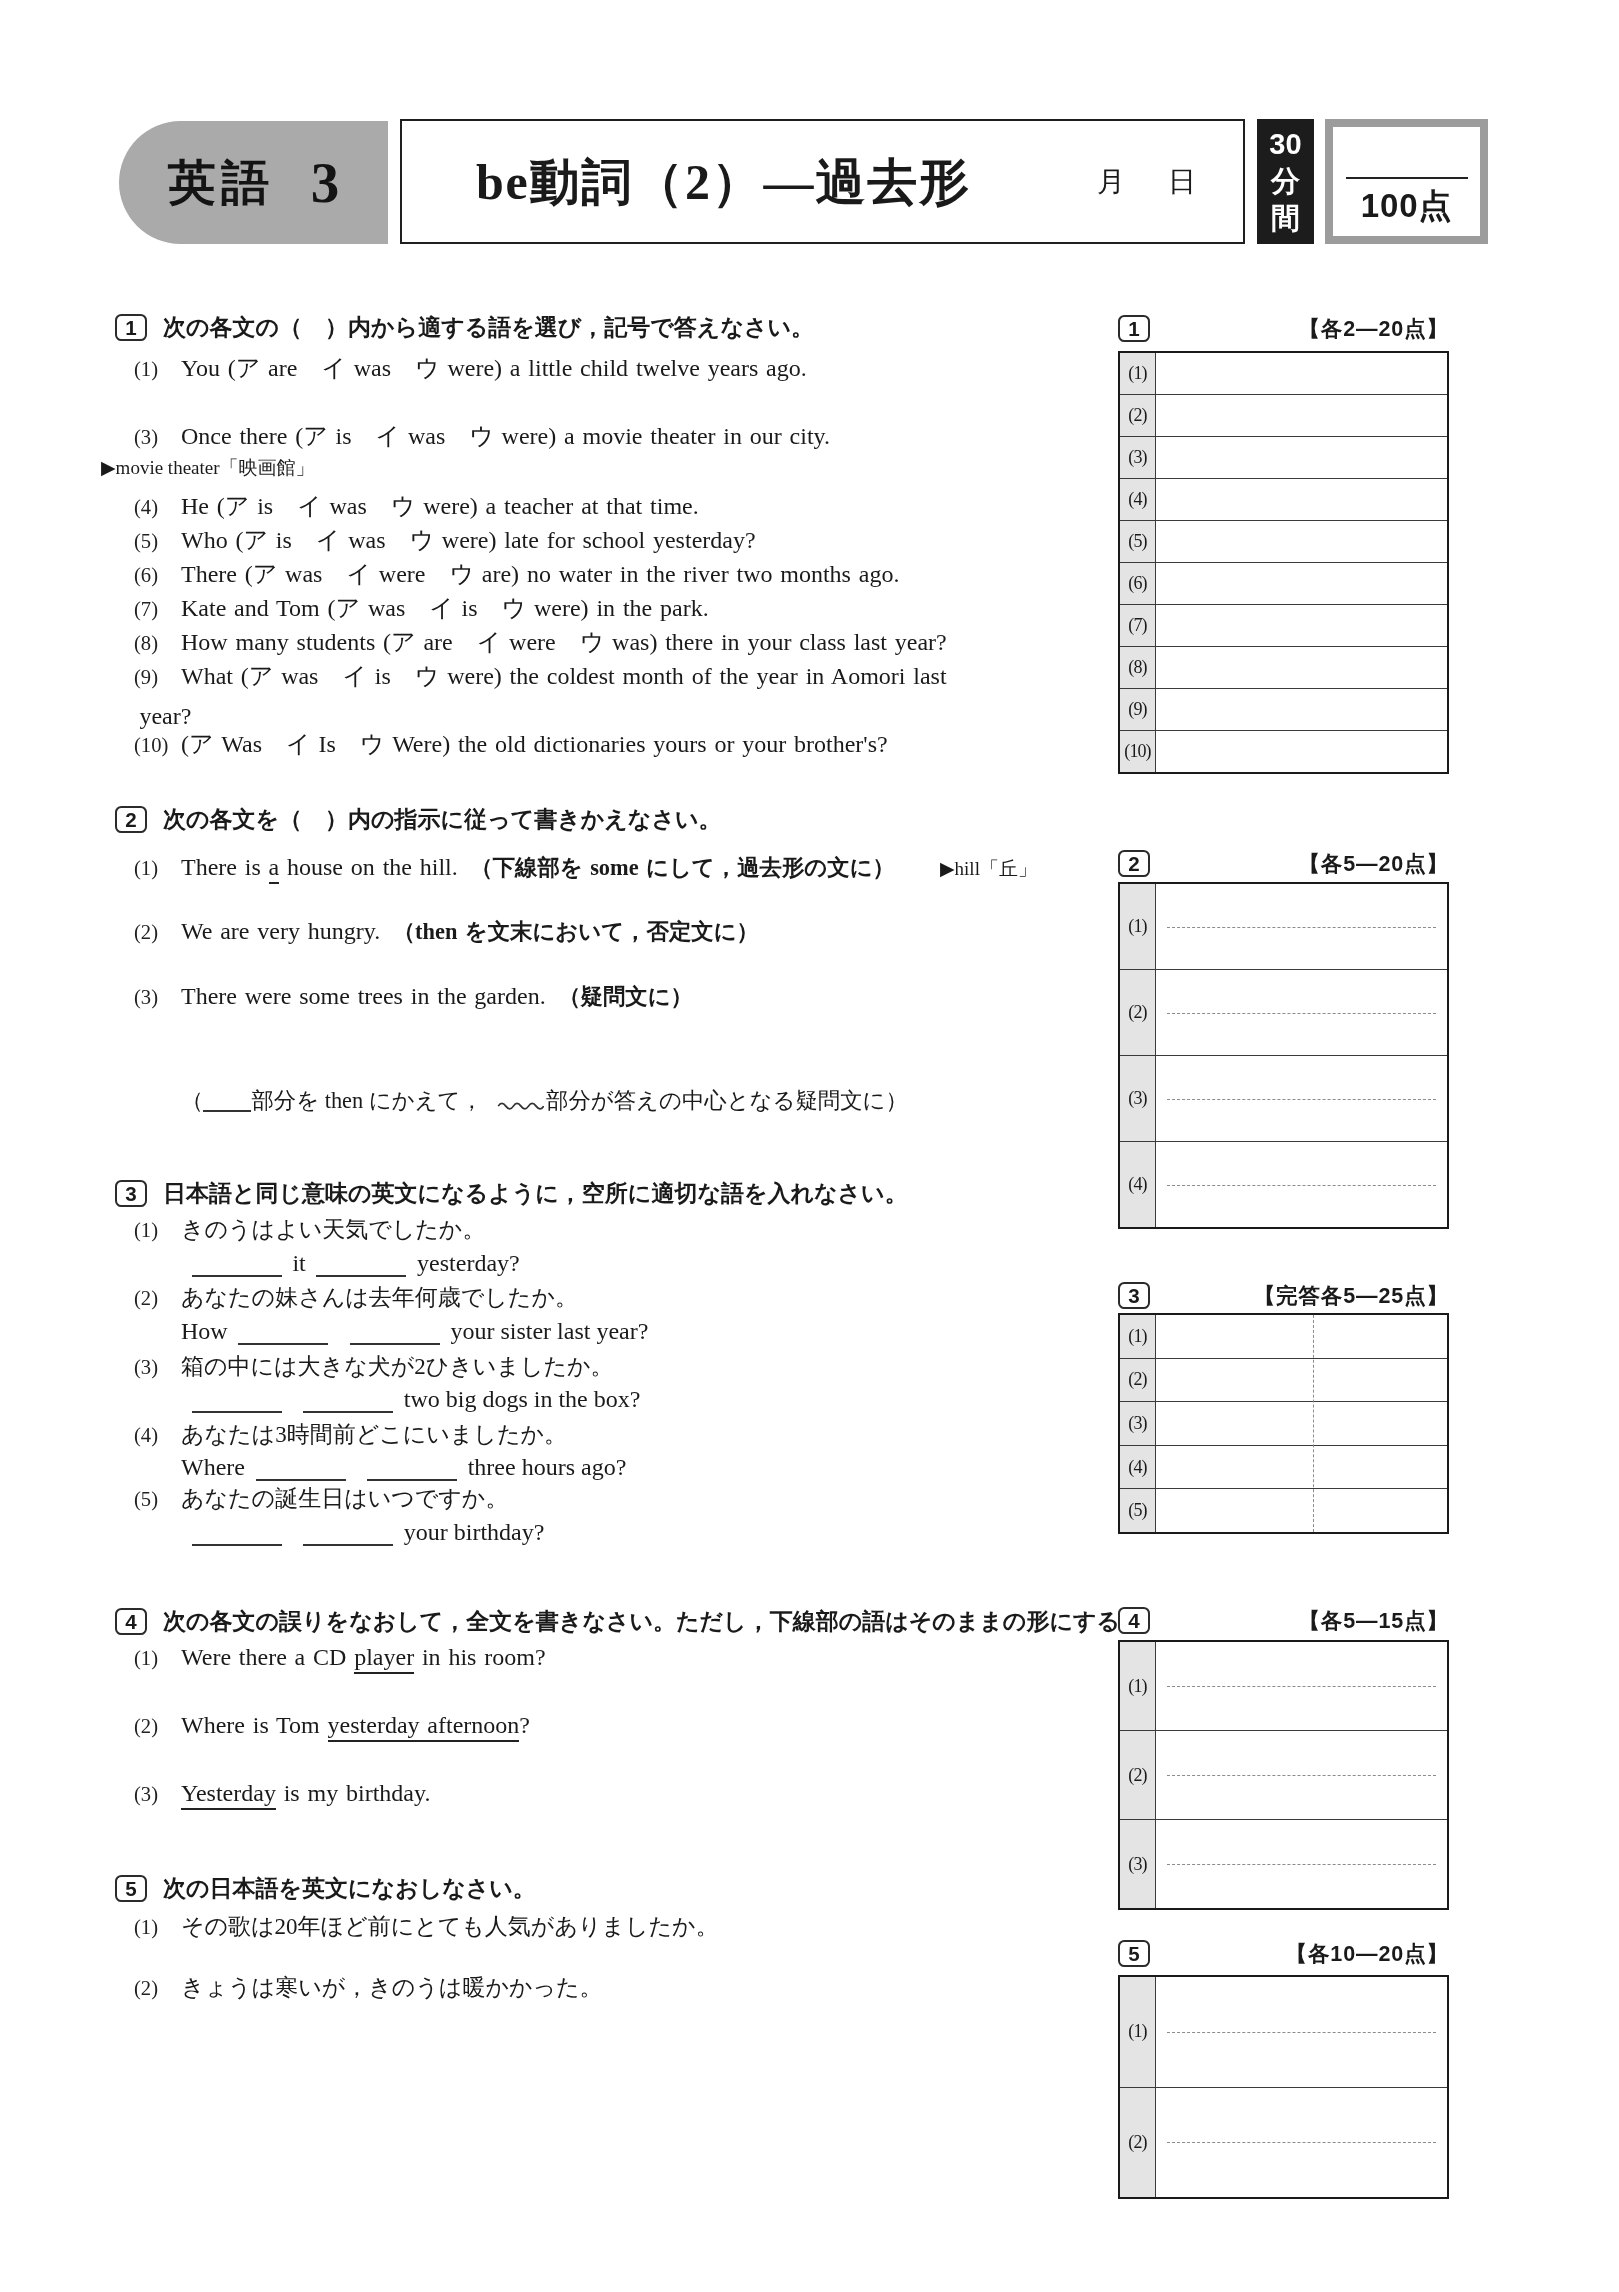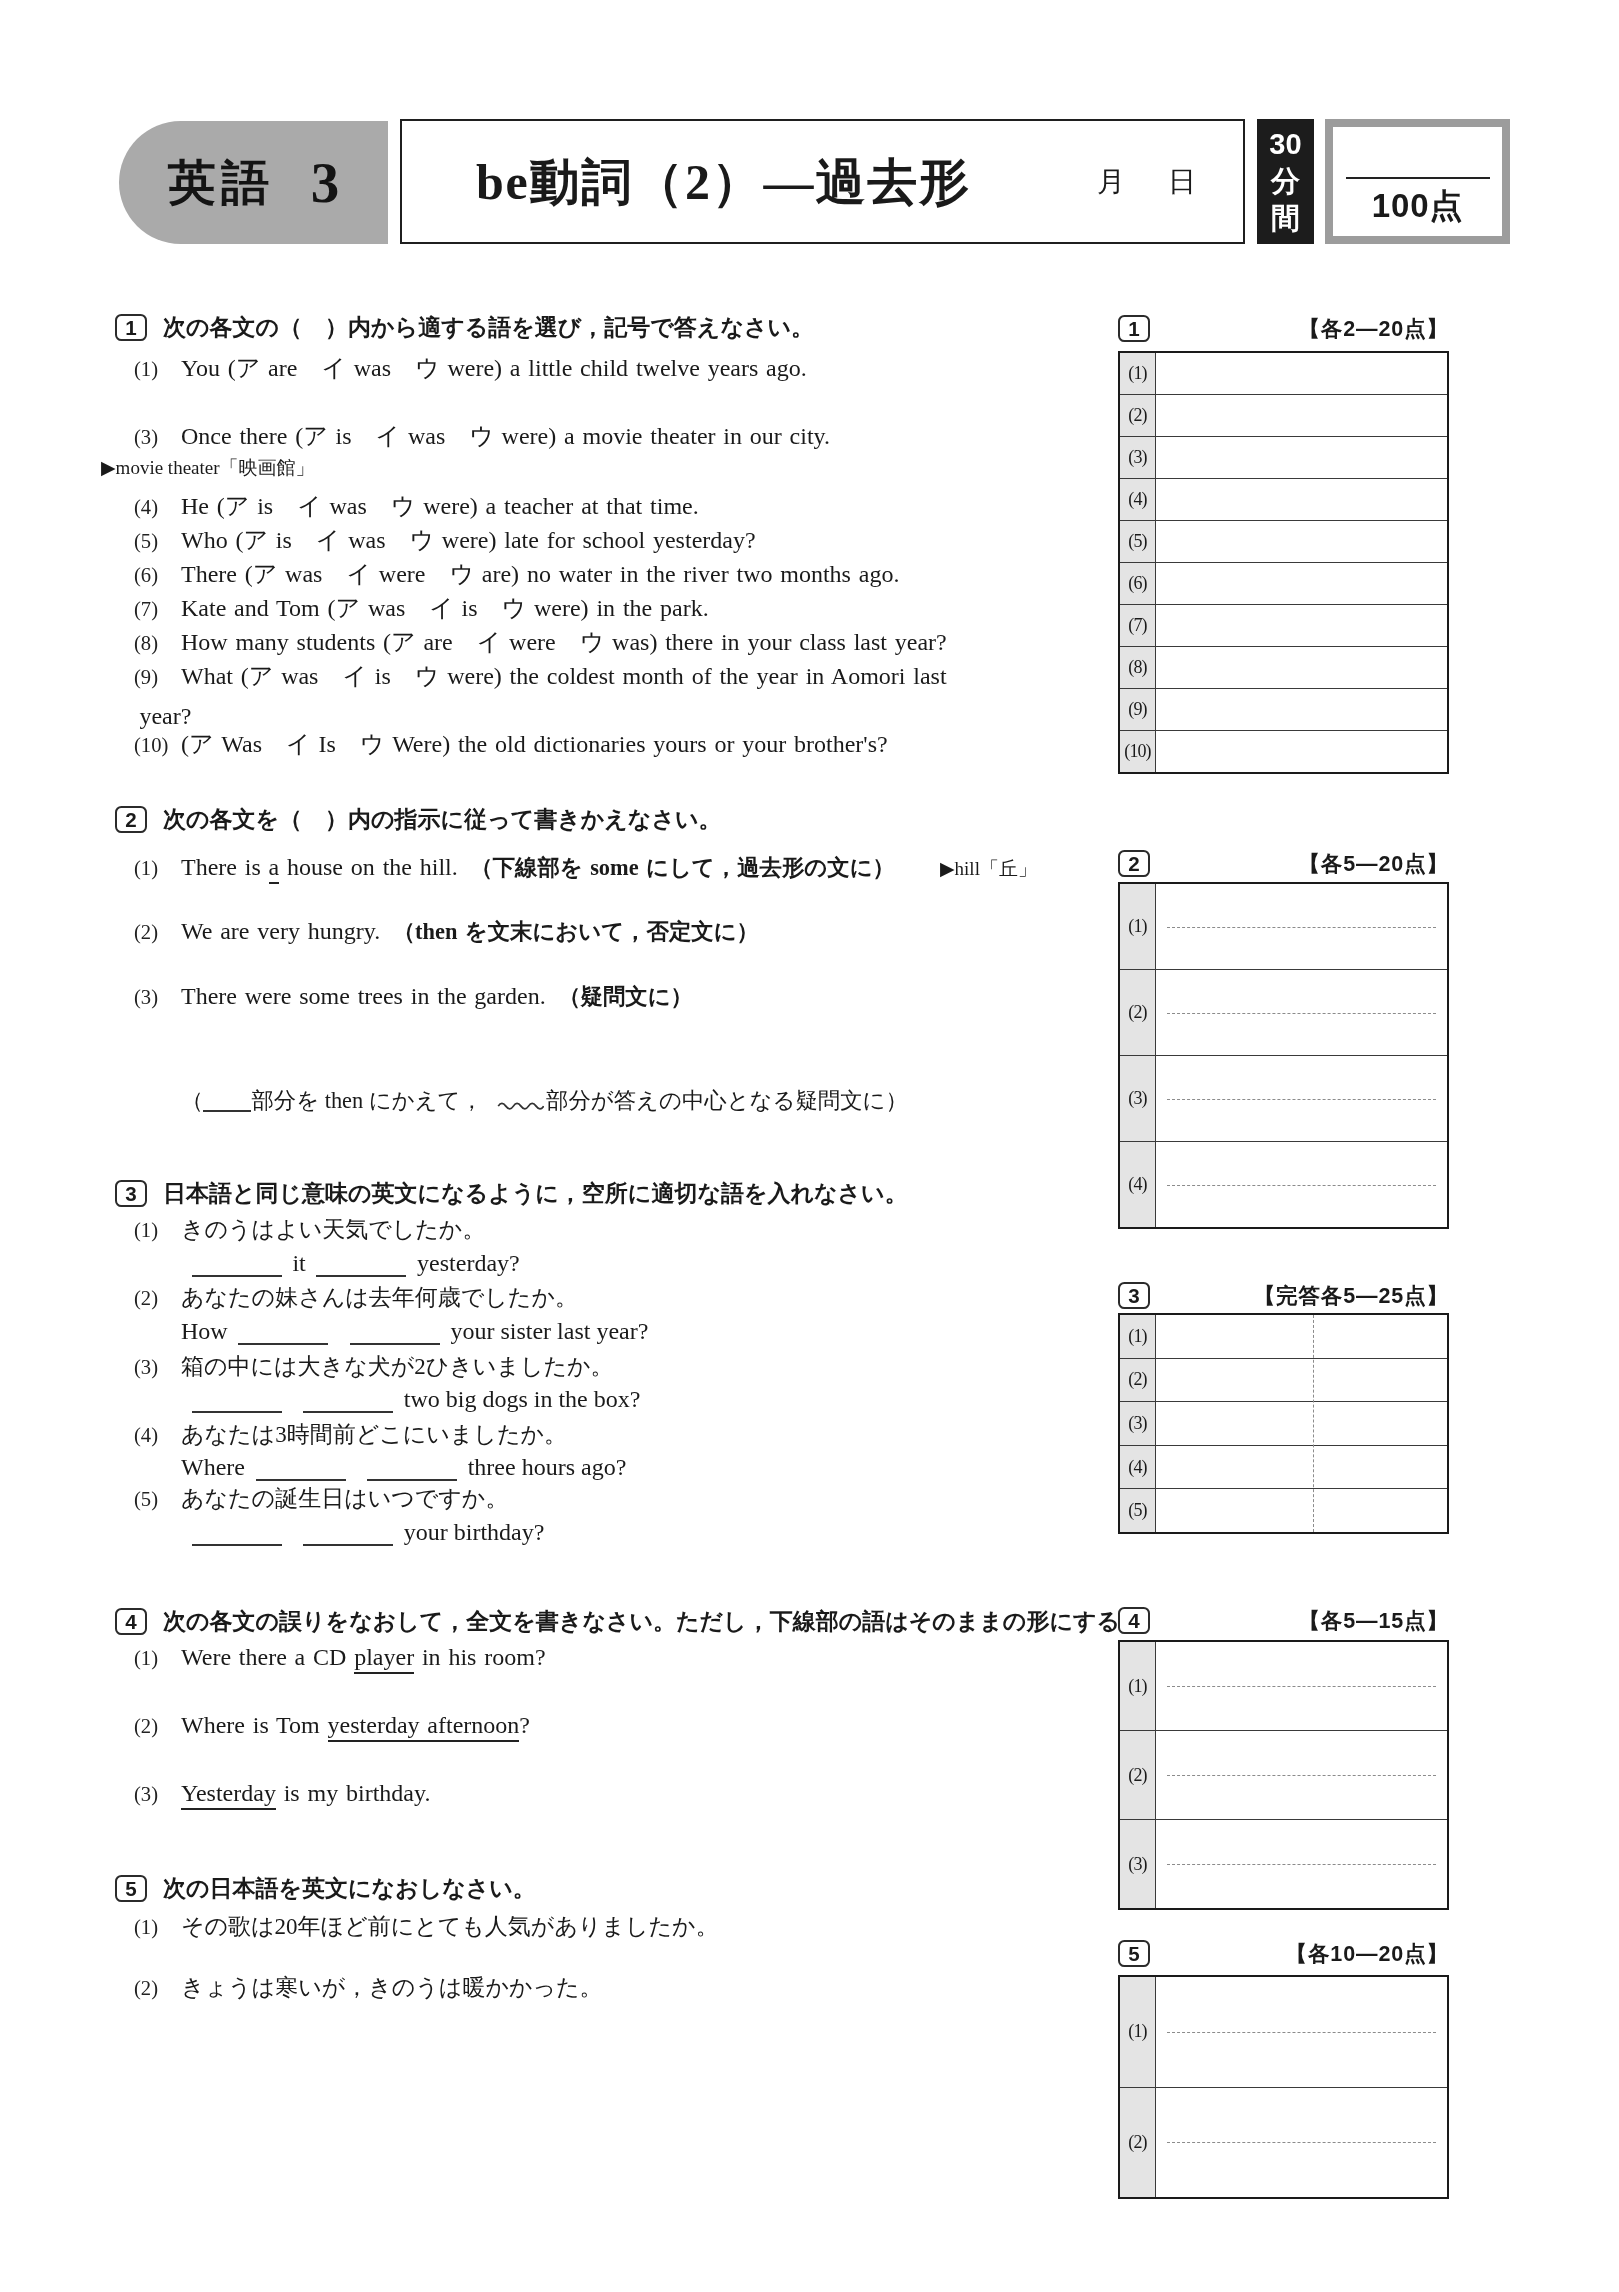--- a/index.html
+++ b/index.html
@@ -12,21 +12,21 @@
   .badge .no{font:bold 57px "Liberation Serif",serif;color:#141414;}
   .titlebox{position:absolute;left:400px;top:119px;width:845px;height:125px;border:2.7px solid #1f1f1f;
             box-sizing:border-box;background:#fff;}
   .title{position:absolute;left:34px;top:50%;transform:translateY(-50%);
          font:bold 50px "Liberation Serif",serif;letter-spacing:1.8px;white-space:nowrap;margin-left:40px;}
   .dates{position:absolute;right:47px;top:50%;transform:translateY(-50%);
          font:28px "Liberation Serif",serif;display:flex;gap:43px;}
   .timebox{position:absolute;left:1257px;top:119px;width:57px;height:125px;background:#1c1c1c;color:#fff;
            display:flex;flex-direction:column;align-items:center;justify-content:center;
            font:bold 29px "Liberation Sans",sans-serif;line-height:37px;}
-  .scorebox{position:absolute;left:1325px;top:119px;width:185px;height:125px;border:8px solid #9c9c9c;
+  .scorebox{position:absolute;left:1325px;top:119px;width:163px;height:125px;border:8px solid #9c9c9c;
             box-sizing:border-box;background:#fff;}
   .scoreline{position:absolute;left:12.5px;right:12.5px;top:50px;border-top:2.7px solid #222;}
   .scoreunit{position:absolute;left:0;right:0;top:57px;text-align:center;
              font:bold 33px "Liberation Sans",sans-serif;letter-spacing:0.9px;}
   
   .shead{position:absolute;left:115px;height:29px;display:flex;align-items:center;white-space:nowrap;}
   .numbox{flex:none;display:inline-flex;width:32px;height:27px;border:2.7px solid #2b2b2b;border-radius:6.3px;
           align-items:center;justify-content:center;font:bold 20.6px "Liberation Sans",sans-serif;
           background:#fff;box-sizing:border-box;}
   .ins{margin-left:16px;font:bold 23px "Liberation Sans",sans-serif;}

